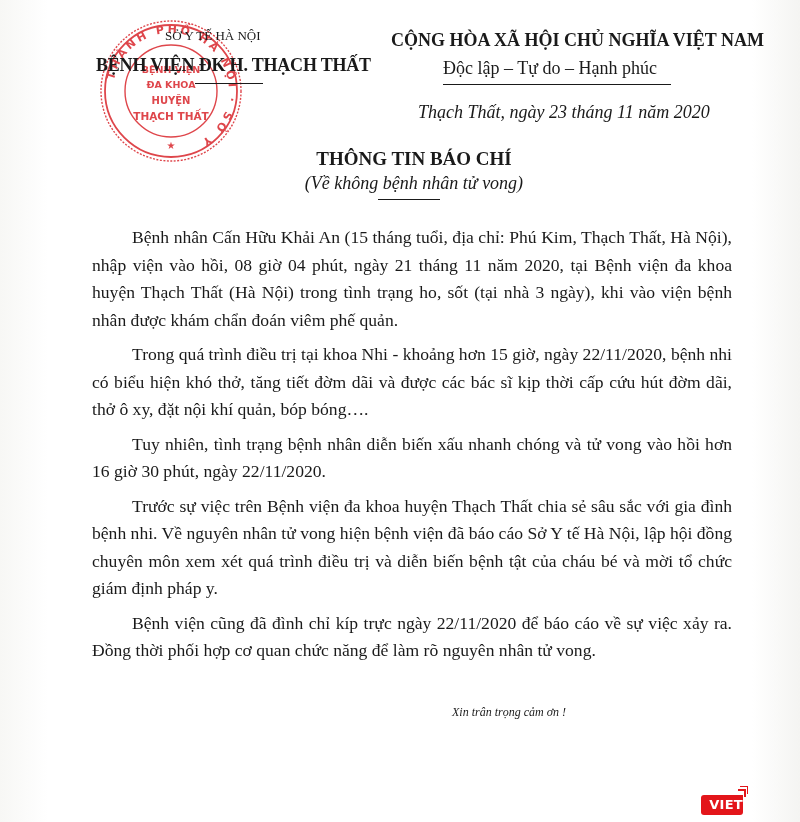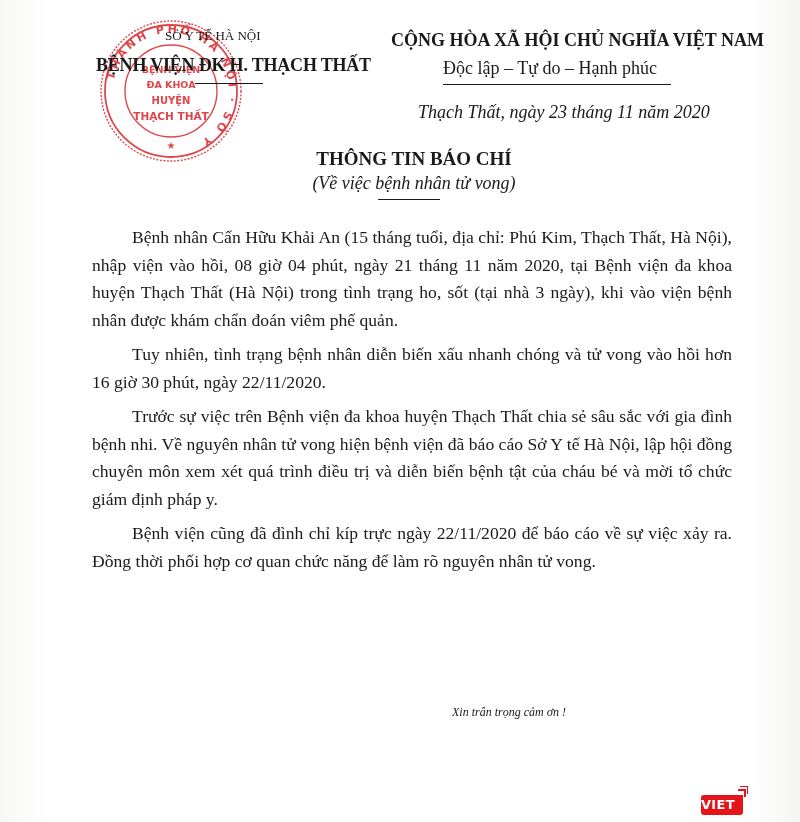--- a/index.html
+++ b/index.html
@@ -116,21 +116,21 @@
     .viet-logo {
       left: 701px; top: 795px;
       width: 42px; height: 20px;
       background: #e3151a;
       border-radius: 3px 0 3px 3px;
       color: #ffffff;
       font-family: "DejaVu Sans", sans-serif;
       font-weight: bold;
       font-size: 13px;
       line-height: 20px;
-      text-align: left;
+      text-align: right;
       letter-spacing: 0.3px;
     }
     .viet-logo-corner {
       left: 738px; top: 789px;
       width: 8px; height: 8px;
       border-top: 2px solid #e3151a;
       border-right: 2px solid #e3151a;
       box-sizing: border-box;
     }
     .viet-logo-corner2 {
@@ -164,25 +164,26 @@
 <div class="abs org-parent">SỞ Y TẾ HÀ NỘI</div>
 <div class="abs org-name">BỆNH VIỆN ĐK H. THẠCH THẤT</div>
 <div class="abs org-underline"></div>
 
 <div class="abs nation">CỘNG HÒA XÃ HỘI CHỦ NGHĨA VIỆT NAM</div>
 <div class="abs motto">Độc lập – Tự do – Hạnh phúc</div>
 <div class="abs motto-underline"></div>
 <div class="abs dateline">Thạch Thất, ngày 23 tháng 11 năm 2020</div>
 
 <div class="abs title">THÔNG TIN BÁO CHÍ</div>
-<div class="abs subtitle">(Về việc bệnh nhân tử vong)</div>
+<div class="abs subtitle">(Về không bệnh nhân tử vong)</div>
 <div class="abs title-underline"></div>
 
 <div class="abs body-text">
   <p>Bệnh nhân Cấn Hữu Khải An (15 tháng tuổi, địa chỉ: Phú Kim, Thạch Thất, Hà Nội), nhập viện vào hồi, 08 giờ 04 phút, ngày 21 tháng 11 năm 2020, tại Bệnh viện đa khoa huyện Thạch Thất (Hà Nội) trong tình trạng ho, sốt (tại nhà 3 ngày), khi vào viện bệnh nhân được khám chẩn đoán viêm phế quản.</p>
+  <p>Trong quá trình điều trị tại khoa Nhi - khoảng hơn 15 giờ, ngày 22/11/2020, bệnh nhi có biểu hiện khó thở, tăng tiết đờm dãi và được các bác sĩ kịp thời cấp cứu hút đờm dãi, thở ô xy, đặt nội khí quản, bóp bóng….</p>
   <p>Tuy nhiên, tình trạng bệnh nhân diễn biến xấu nhanh chóng và tử vong vào hồi hơn 16 giờ 30 phút, ngày 22/11/2020.</p>
   <p>Trước sự việc trên Bệnh viện đa khoa huyện Thạch Thất chia sẻ sâu sắc với gia đình bệnh nhi. Về nguyên nhân tử vong hiện bệnh viện đã báo cáo Sở Y tế Hà Nội, lập hội đồng chuyên môn xem xét quá trình điều trị và diễn biến bệnh tật của cháu bé và mời tổ chức giám định pháp y.</p>
   <p>Bệnh viện cũng đã đình chỉ kíp trực ngày 22/11/2020 để báo cáo về sự việc xảy ra. Đồng thời phối hợp cơ quan chức năng để làm rõ nguyên nhân tử vong.</p>
 </div>
 
 <div class="abs closing">Xin trân trọng cảm ơn !</div>
 
 <div class="abs viet-logo-corner2"></div>
 <div class="abs viet-logo-corner"></div>
 <div class="abs viet-logo">VIET</div>

